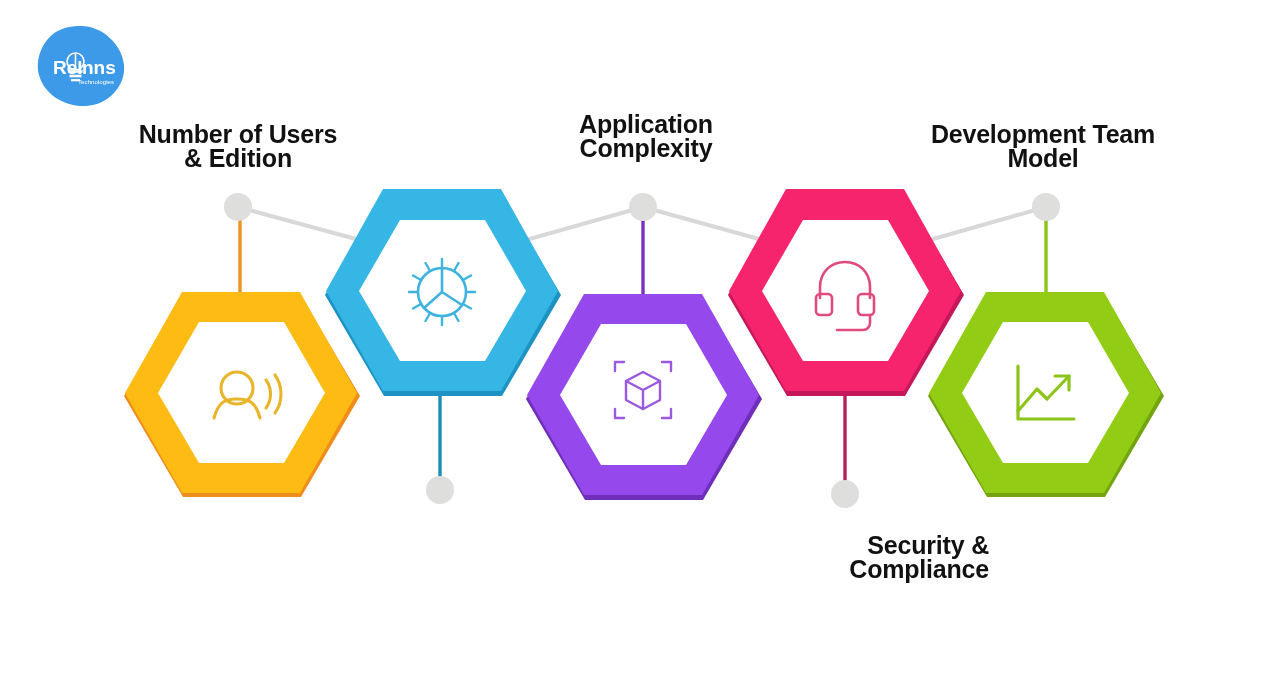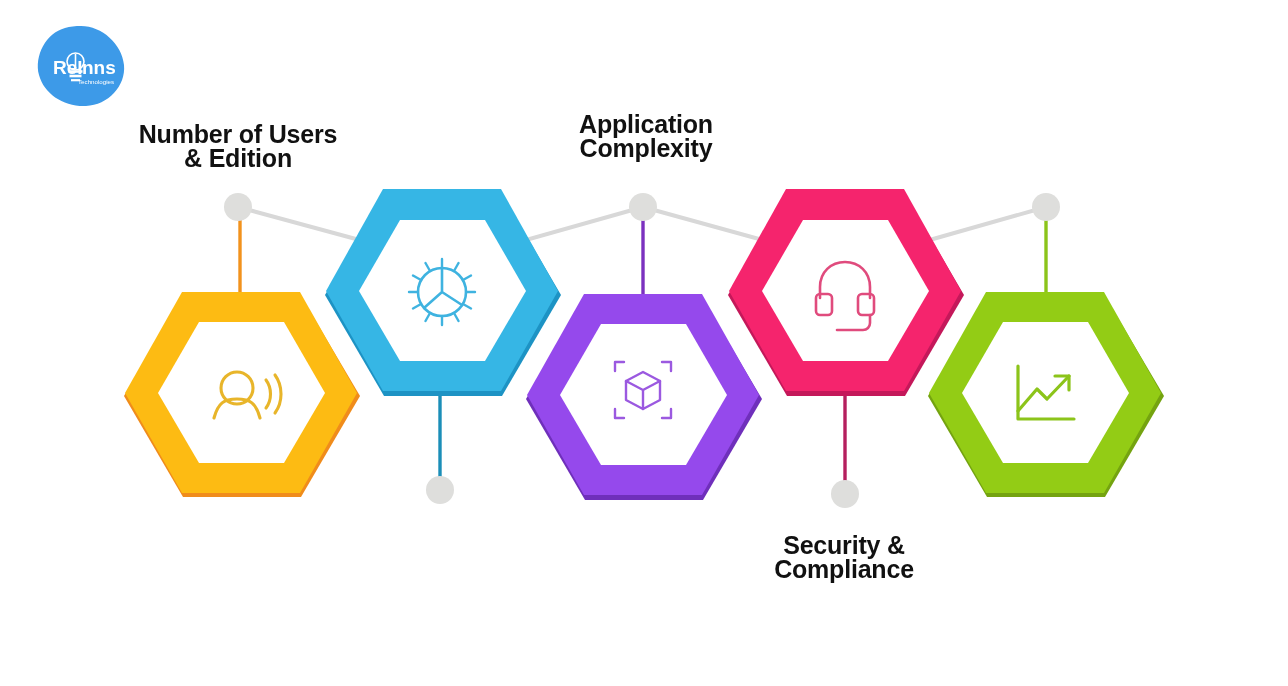--- a/index.html
+++ b/index.html
@@ -138,16 +138,18 @@
       <circle cx="643" cy="207" r="14" fill="#dededc"></circle>
       <circle cx="845" cy="494" r="14" fill="#dededc"></circle>
       <circle cx="1046" cy="207" r="14" fill="#dededc"></circle>
     </g>
   </svg>
 
   <div class="label" style="left:98px;top:122px;width:280px;">Number of Users
 &amp; Edition</div>
   <div class="label" style="left:526px;top:112px;width:240px;">Application
 Complexity</div>
-  <div class="label" style="left:724px;top:533px;width:240px;">Security &amp;
+  <div class="label" style="left:749px;top:533px;width:240px;text-align:right;">Security &amp;
 Compliance</div>
+  <div class="label" style="left:903px;top:122px;width:280px;">Development Team
+Model</div>
 
 </div>
 
 </body></html>

